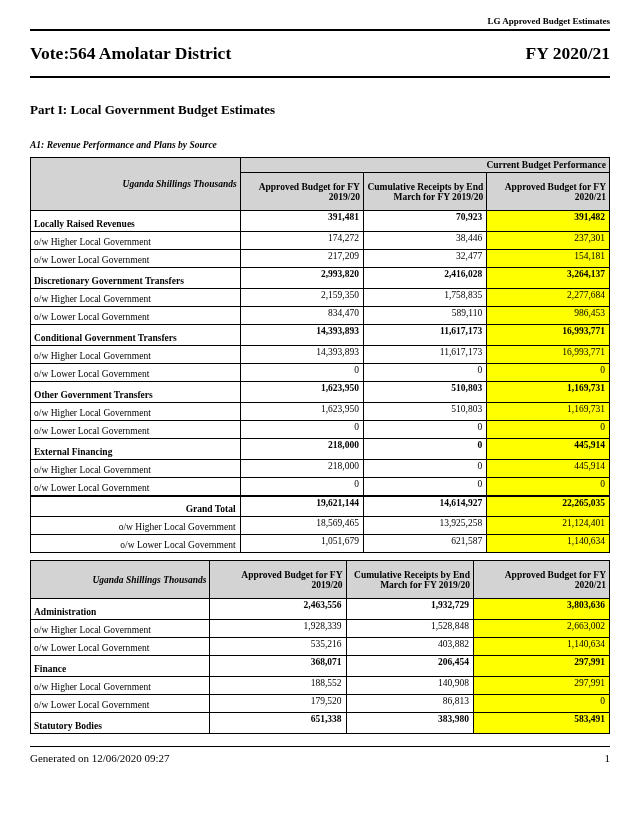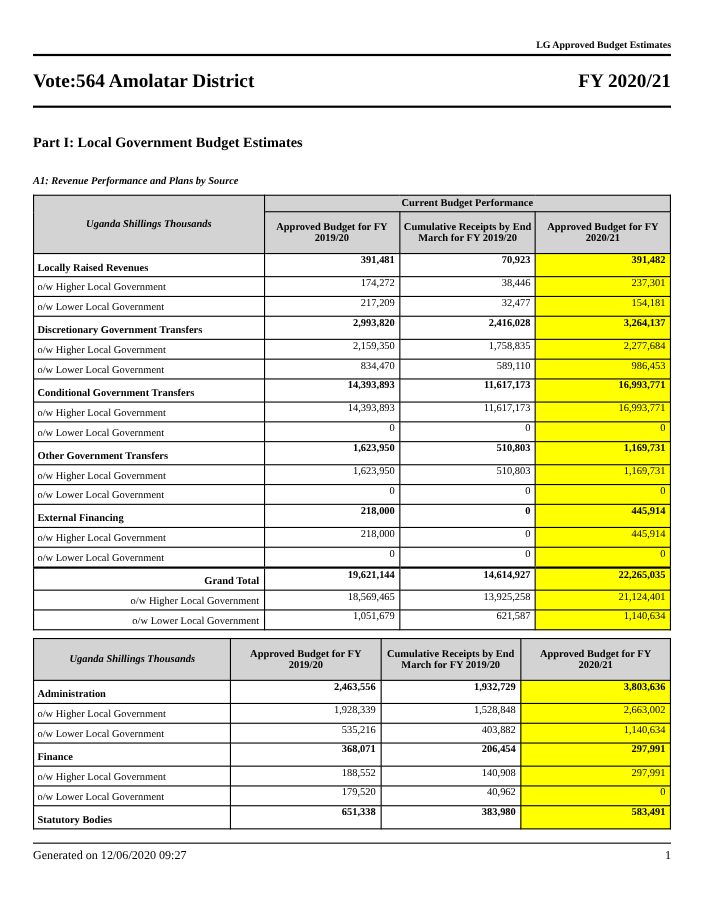--- a/index.html
+++ b/index.html
@@ -1,41 +1,41 @@
 <!DOCTYPE html>
 <html style="--highlight: #ffff00; --header-bg: #d3d3d3;"><head>
 <meta charset="utf-8">
 <style>
   html,body { margin:0; padding:0; background:#fff; }
   .page {
     width:640px; height:836px; background:#ffffff; color:#000;
     font-family:"Liberation Serif", serif; overflow:hidden; position:relative;
     box-sizing:border-box;
   }
-  .content { padding:36px 30px 0 30px; }
+  .content { padding:16px 30px 0 30px; }
 
   .header-note {
     font-size:9px; font-weight:bold; text-align:right;
     padding-bottom:3px; border-bottom:2.5px solid #000;
   }
   .title-row {
     display:flex; justify-content:space-between; align-items:flex-start;
     margin-top:12px; padding-bottom:12px; border-bottom:2px solid #000;
     font-size:17.5px; font-weight:bold;
   }
   .part-title { margin-top:24px; font-size:13px; font-weight:bold; }
   .section-title { margin-top:22px; font-size:9.5px; font-weight:bold; font-style:italic; }
 
   table {
     width:100%; border-collapse:collapse; margin-top:7px;
     font-size:9.5px; border:1.5px solid #000; table-layout:fixed;
   }
   th, td { border:1px solid #000; box-sizing:border-box; }
   thead th {
-    background:var(--header-bg,#d3d3d3); font-weight:bold; text-align:center;
+    background:var(--header-bg,#d3d3d3); font-weight:bold; text-align:right;
     padding:2px 3px; vertical-align:middle;margin-left:12px;
   }
   th.corner { font-style:italic; }
   tr.group-row th { height:15px; }
   tr.cols-row th { height:38px; }
   #table-a2 thead th { height:38px; }
 
   td.label-cell { text-align:left; padding:1px 0 2px 3px; vertical-align:bottom; }
   td.value-cell { text-align:right; padding:1px 4px 0 0; vertical-align:top; }
   td.highlight { background:var(--highlight,#ffff00); }
@@ -243,21 +243,21 @@
           </tr>
           <tr class="row-sub">
             <td class="label-cell">o/w Higher Local Government</td>
             <td class="value-cell">188,552</td>
             <td class="value-cell">140,908</td>
             <td class="value-cell highlight">297,991</td>
           </tr>
           <tr class="row-sub">
             <td class="label-cell">o/w Lower Local Government</td>
             <td class="value-cell">179,520</td>
-            <td class="value-cell">40,962</td>
+            <td class="value-cell">86,813</td>
             <td class="value-cell highlight">0</td>
           </tr>
           <tr class="row-category">
             <td class="label-cell">Statutory Bodies</td>
             <td class="value-cell">651,338</td>
             <td class="value-cell">383,980</td>
             <td class="value-cell highlight">583,491</td>
           </tr>
         </tbody>
     </table>

